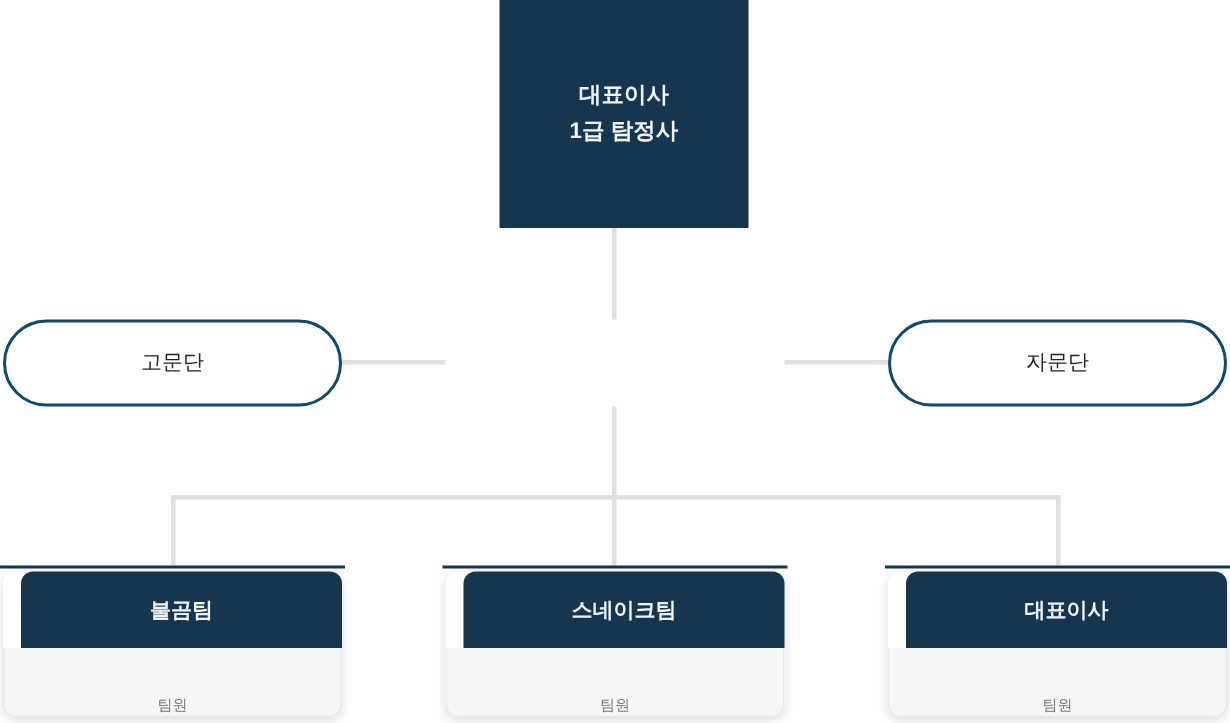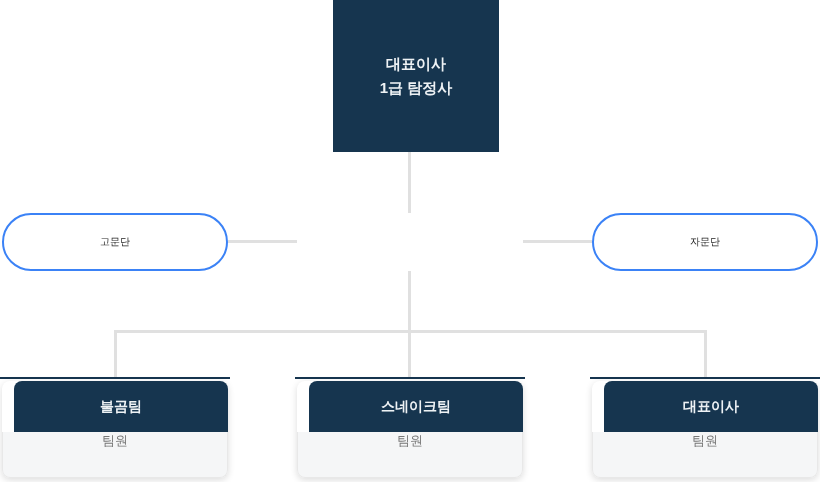--- a/index.html
+++ b/index.html
@@ -49,26 +49,26 @@
   .conn-drop-2      { left: 408px; top: 332px; width: 3px;  height: 45px; }
   .conn-drop-3      { left: 704px; top: 330px; width: 3px;  height: 47px; }
 
   
   .pill {
     position: absolute;
     top: 213px;
     width: 226px; height: 58px;
     box-sizing: border-box;
     background: #ffffff;
-    border: 2px solid #3b82f6;
+    border: 2px solid #0c4a6e;
     border-radius: 29px;
     display: flex;
     align-items: center;
     justify-content: center;
-    font-size: 10px;
+    font-size: 14px;
     color: #222222;
   }
   .pill-1 { left: 2px; }
   .pill-2 { left: 297px; }
   .pill-3 { left: 592px; }
 
   
   .team-topline {
     position: absolute;
     top: 377px;
@@ -103,24 +103,24 @@
     margin-left: 12px;
   }
   .team-body {
     height: 46px;
     box-sizing: border-box;
     background: #f5f6f7;
     border: 1px solid #e8e8e8;
     border-top: none;
     border-radius: 0 0 8px 8px;
     display: flex;
-    align-items: flex-start;
+    align-items: flex-end;
     justify-content: center;
     color: #777777;
-    font-size: 13px;
+    font-size: 10px;
   }
 </style>
 </head>
 <body>
 
 <div class="canvas">
 
   <div class="root-box">
     <div class="label">대표이사
 1급 탐정사</div>

